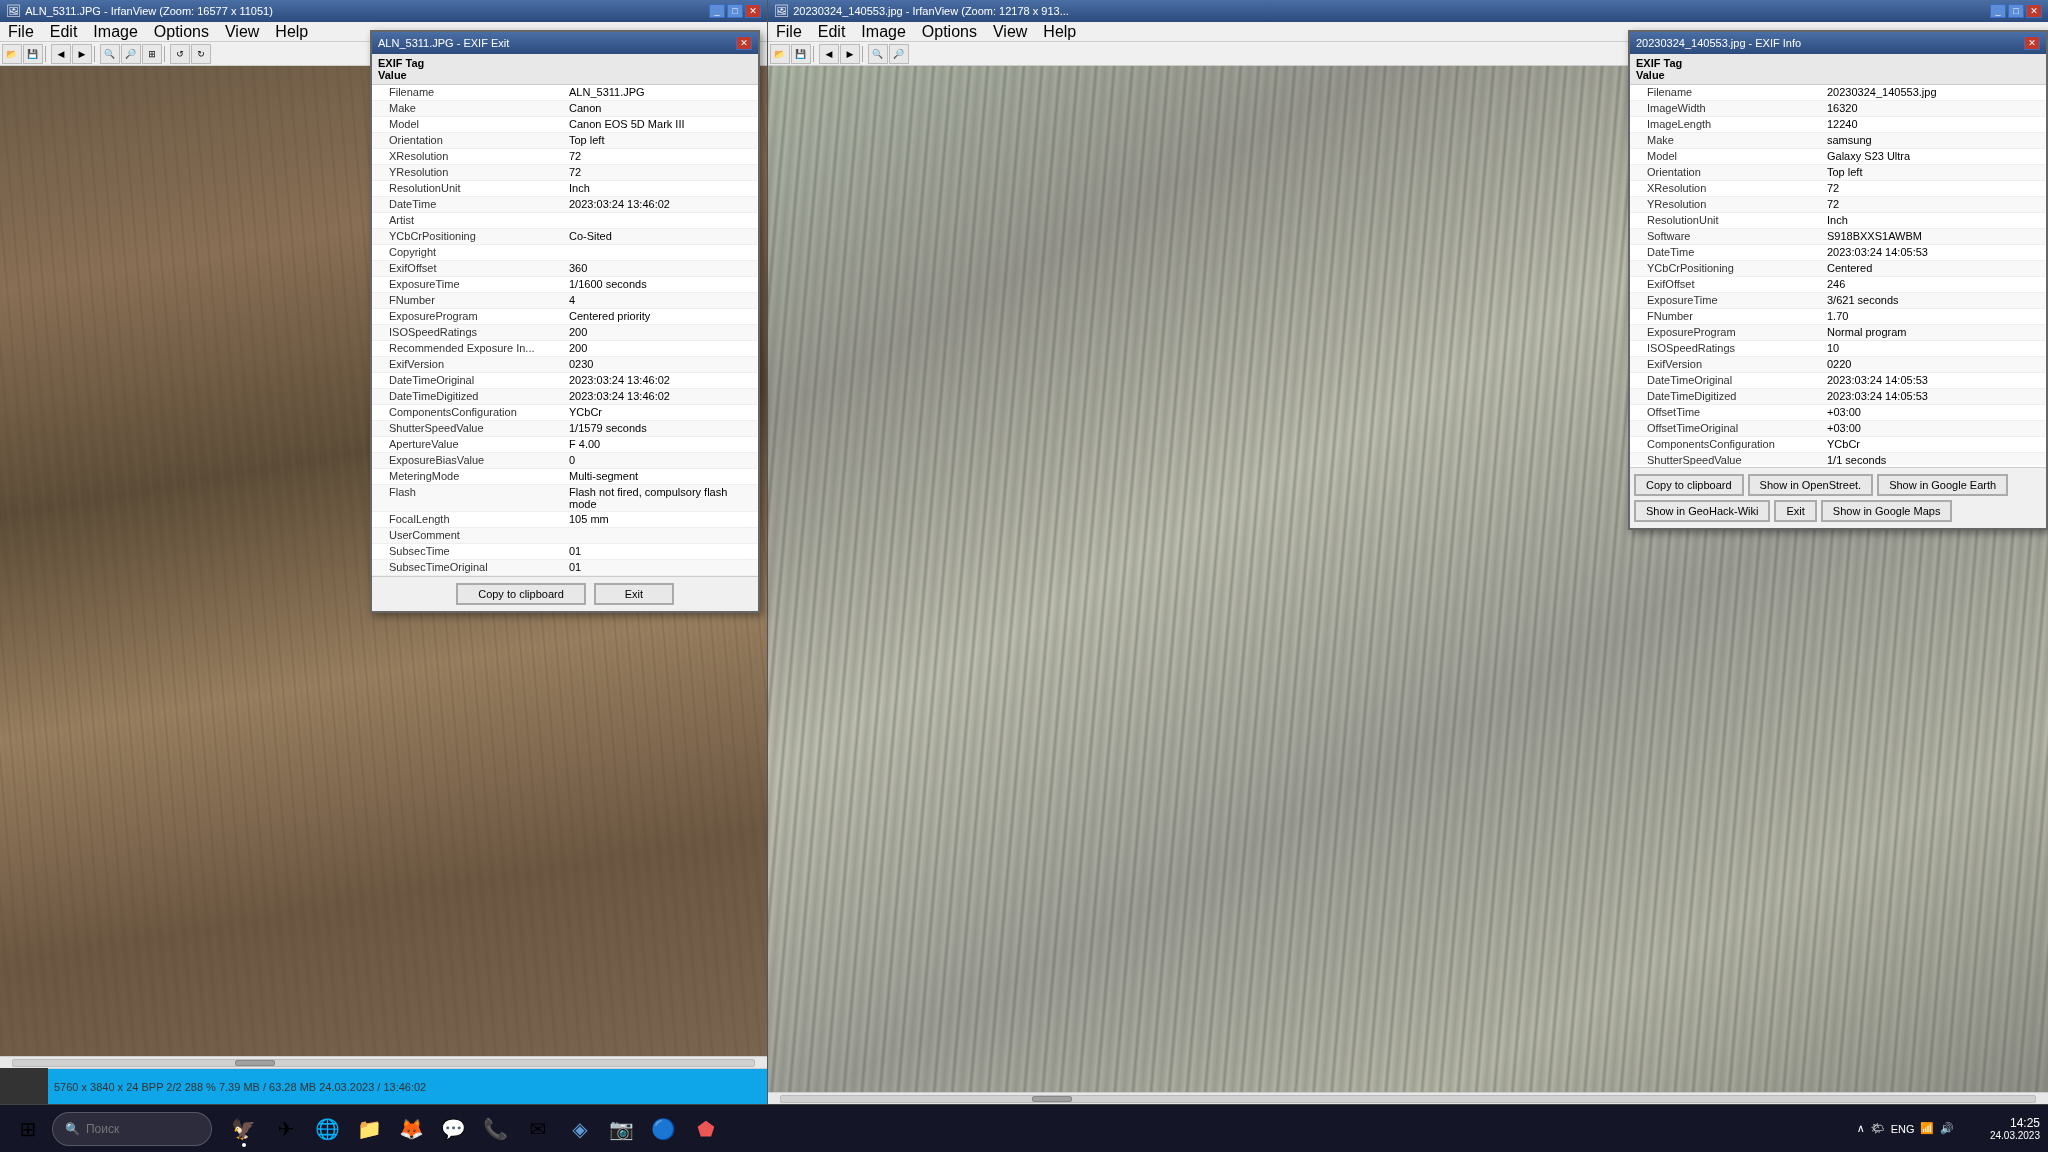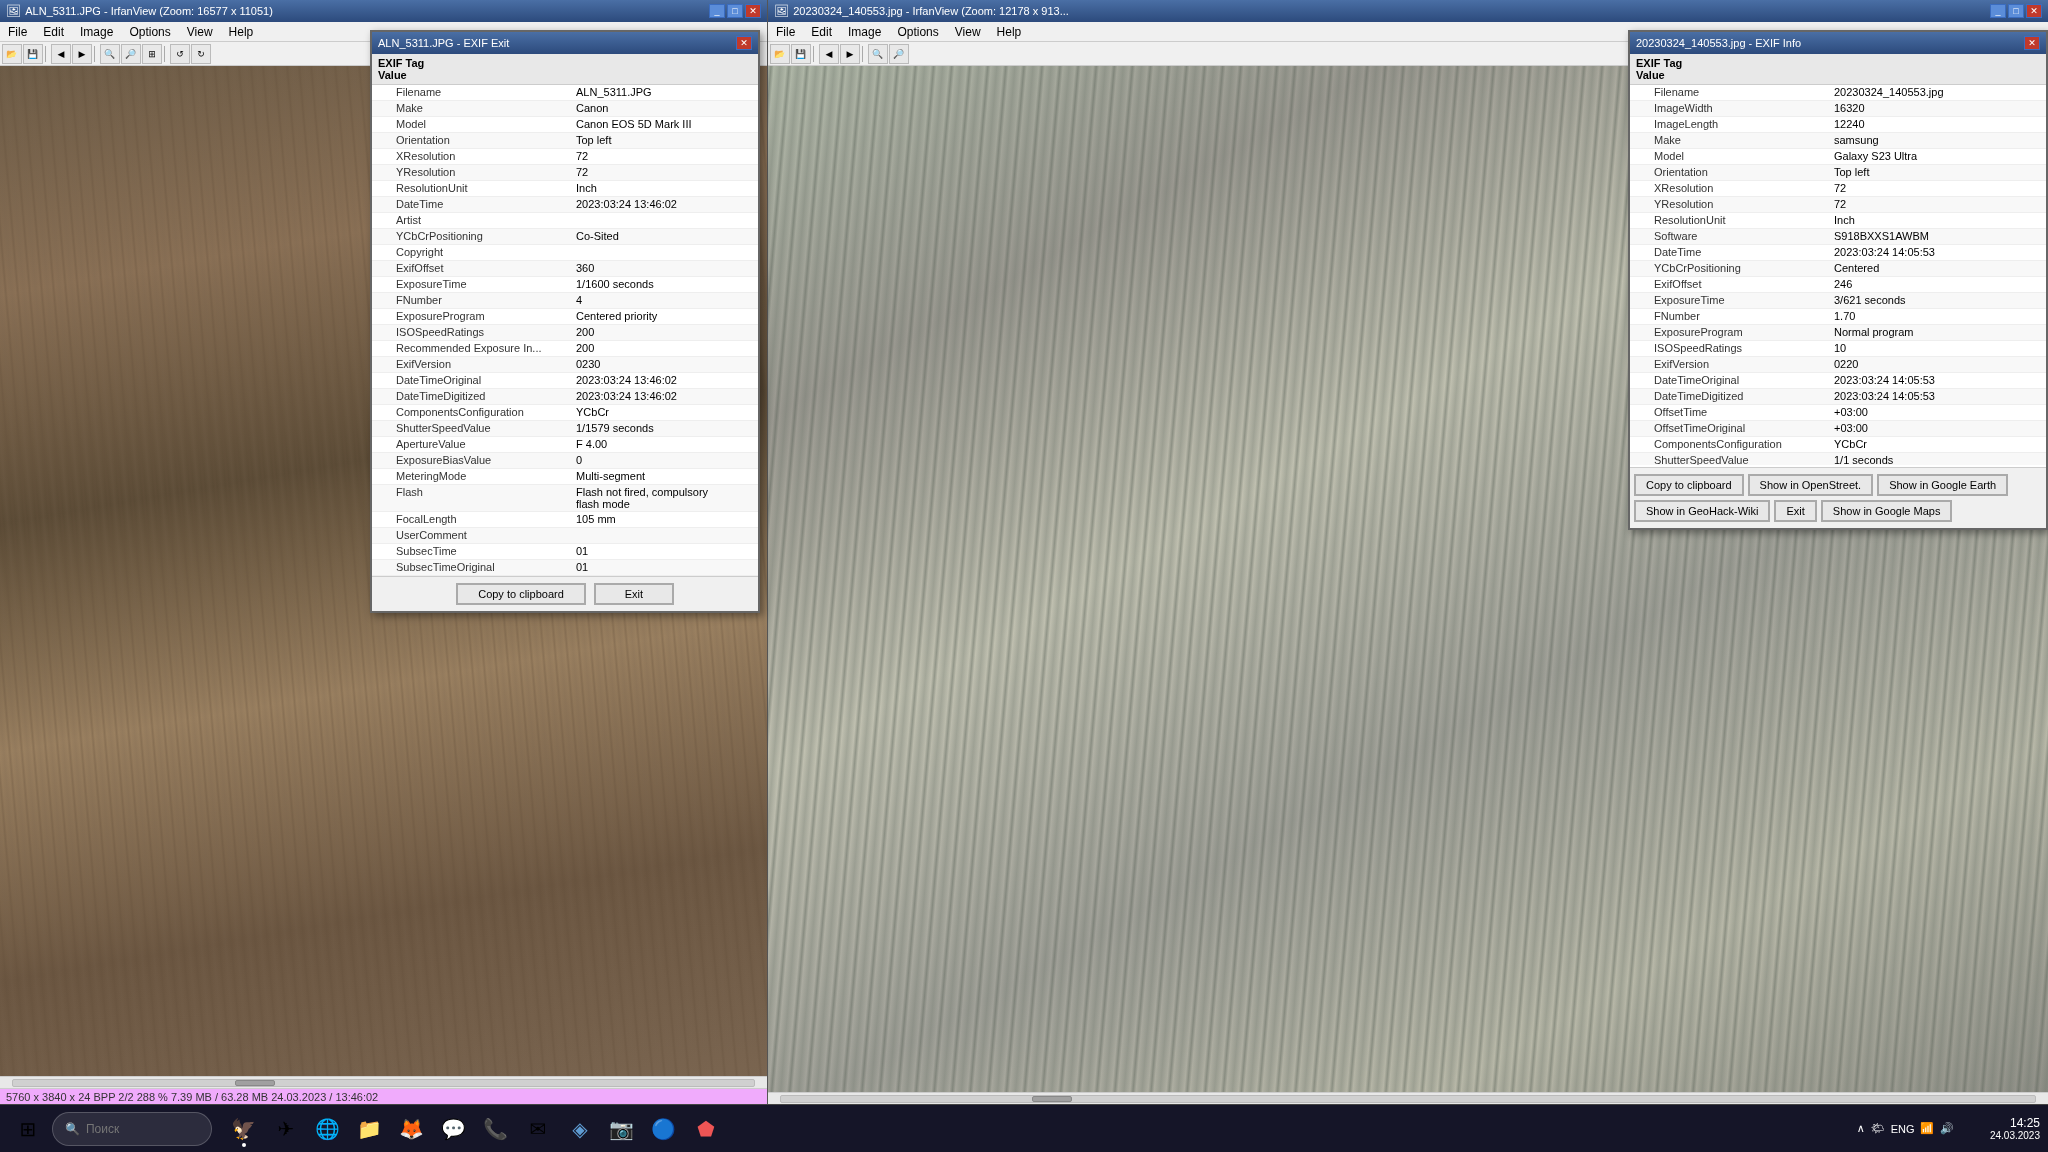--- a/index.html
+++ b/index.html
@@ -71,21 +71,21 @@
       background: #f0f0f0;
       border-bottom: 1px solid #ccc;
       display: flex;
       gap: 0;
       height: 20px;
       flex-shrink: 0;
     }
 
     .menu-item {
       padding: 2px 8px;
-      font-size: 12px;
+      font-size: 16px;
       color: #000;
       cursor: pointer;
       display: flex;
       align-items: center;
     }
 
     .toolbar {
       background: #f0f0f0;
       border-bottom: 1px solid #ccc;
       height: 24px;
@@ -132,29 +132,30 @@
           transparent 0px,
           rgba(100,80,60,0.3) 2px,
           transparent 4px,
           rgba(120,100,80,0.2) 8px,
           transparent 12px
         ),
         linear-gradient(170deg, #6b5a45 0%, #8a7055 20%, #5a4a35 40%, #9a8060 60%, #6a5540 80%, #7a6550 100%);
     }
 
     .status-bar {
-      background: #f0abfc;
+      background: #0ea5e9;
       border-top: 1px solid #ccc;
-      height: 16px;
+      height: 36px;
       display: flex;
       align-items: center;
       padding: 0 6px;
       font-size: 11px;
       color: #333;
       flex-shrink: 0;
+      margin-left: 48px;
     }
 
     .scrollbar-h {
       height: 12px;
       background: #e8e8e8;
       border-top: 1px solid #ccc;
       display: flex;
       align-items: center;
       padding: 0 12px;
       flex-shrink: 0;
@@ -233,21 +234,21 @@
 
     .exif-table-body {
       flex: 1;
       overflow-y: auto;
       font-size: 11px;
     }
 
     .exif-row {
       display: flex;
       border-bottom: 1px solid #eee;
-      padding: 1px 24px;
+      padding: 1px 17px;
       min-height: 16px;
     }
 
     .exif-row:nth-child(even) { background: #f8f8f8; }
 
     .exif-row .col1 {
       width: 180px;
       color: #333;
       flex-shrink: 0;
     }

